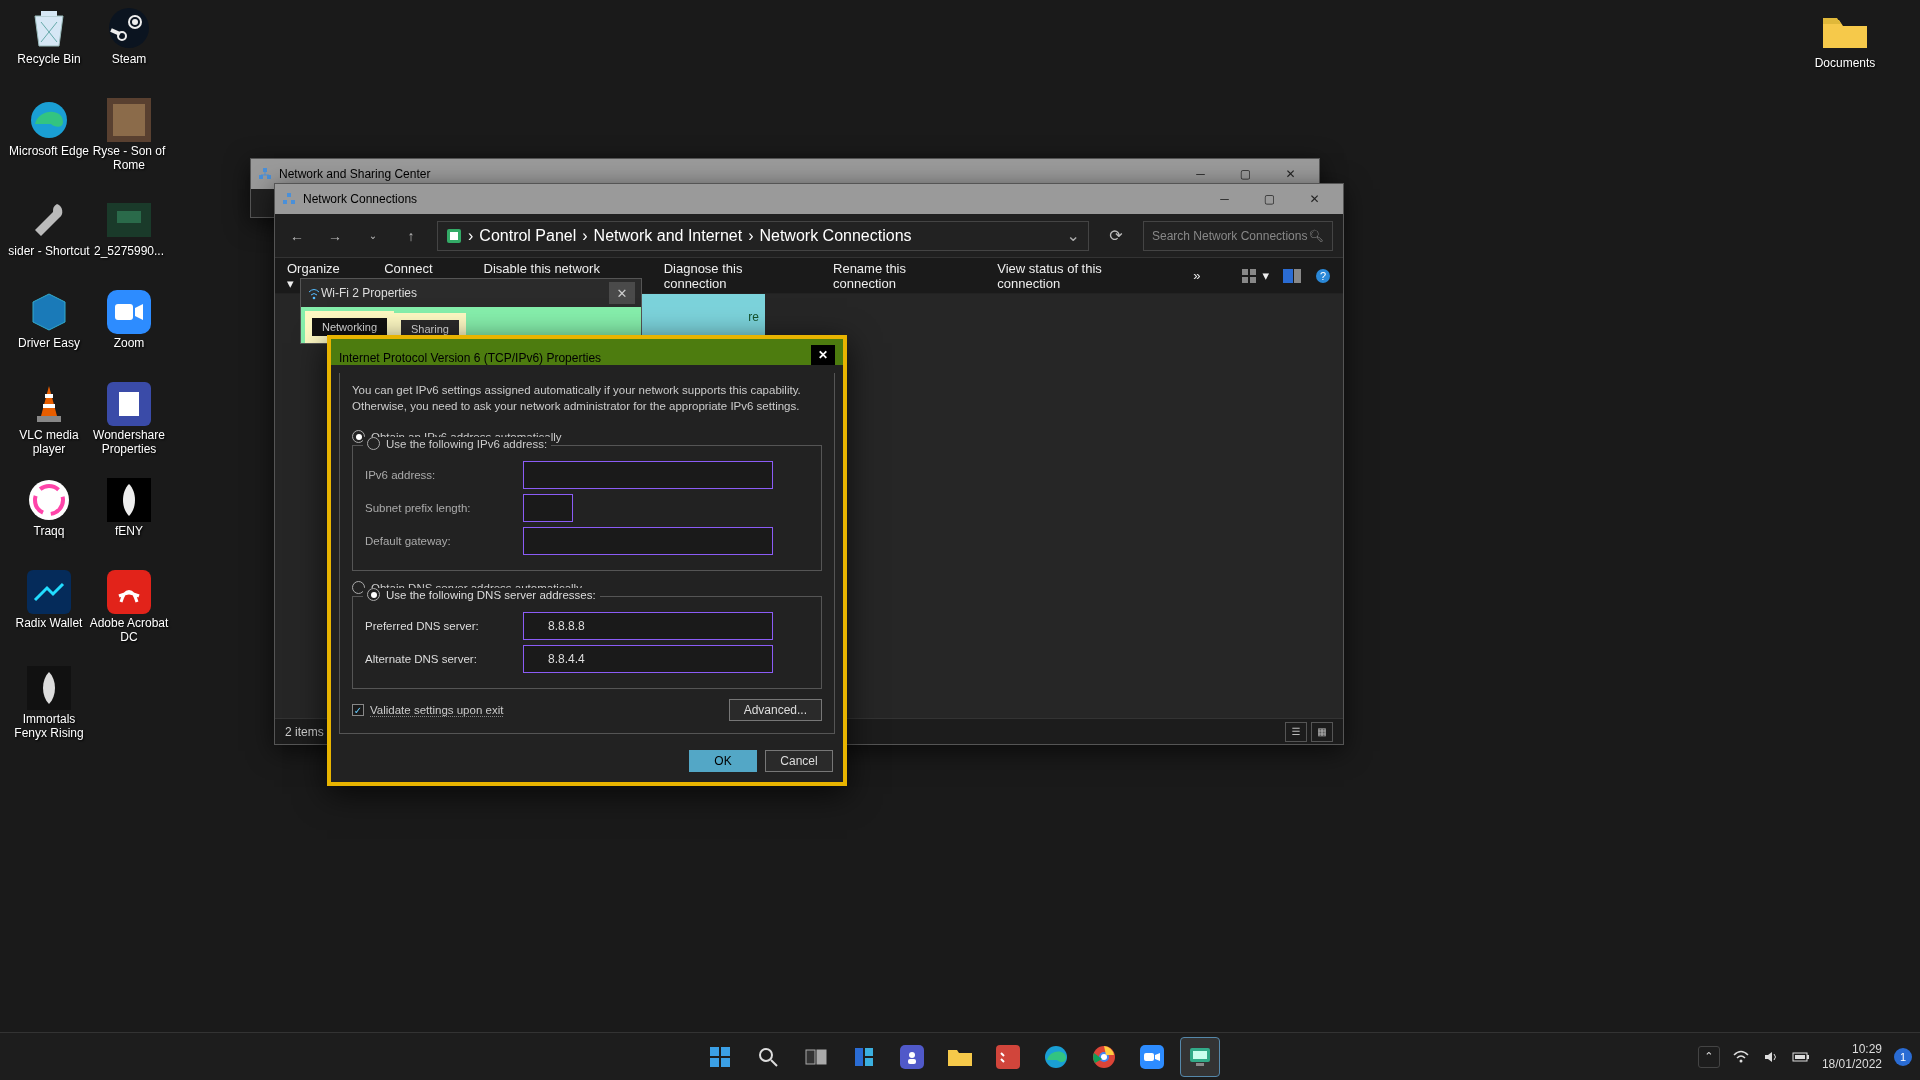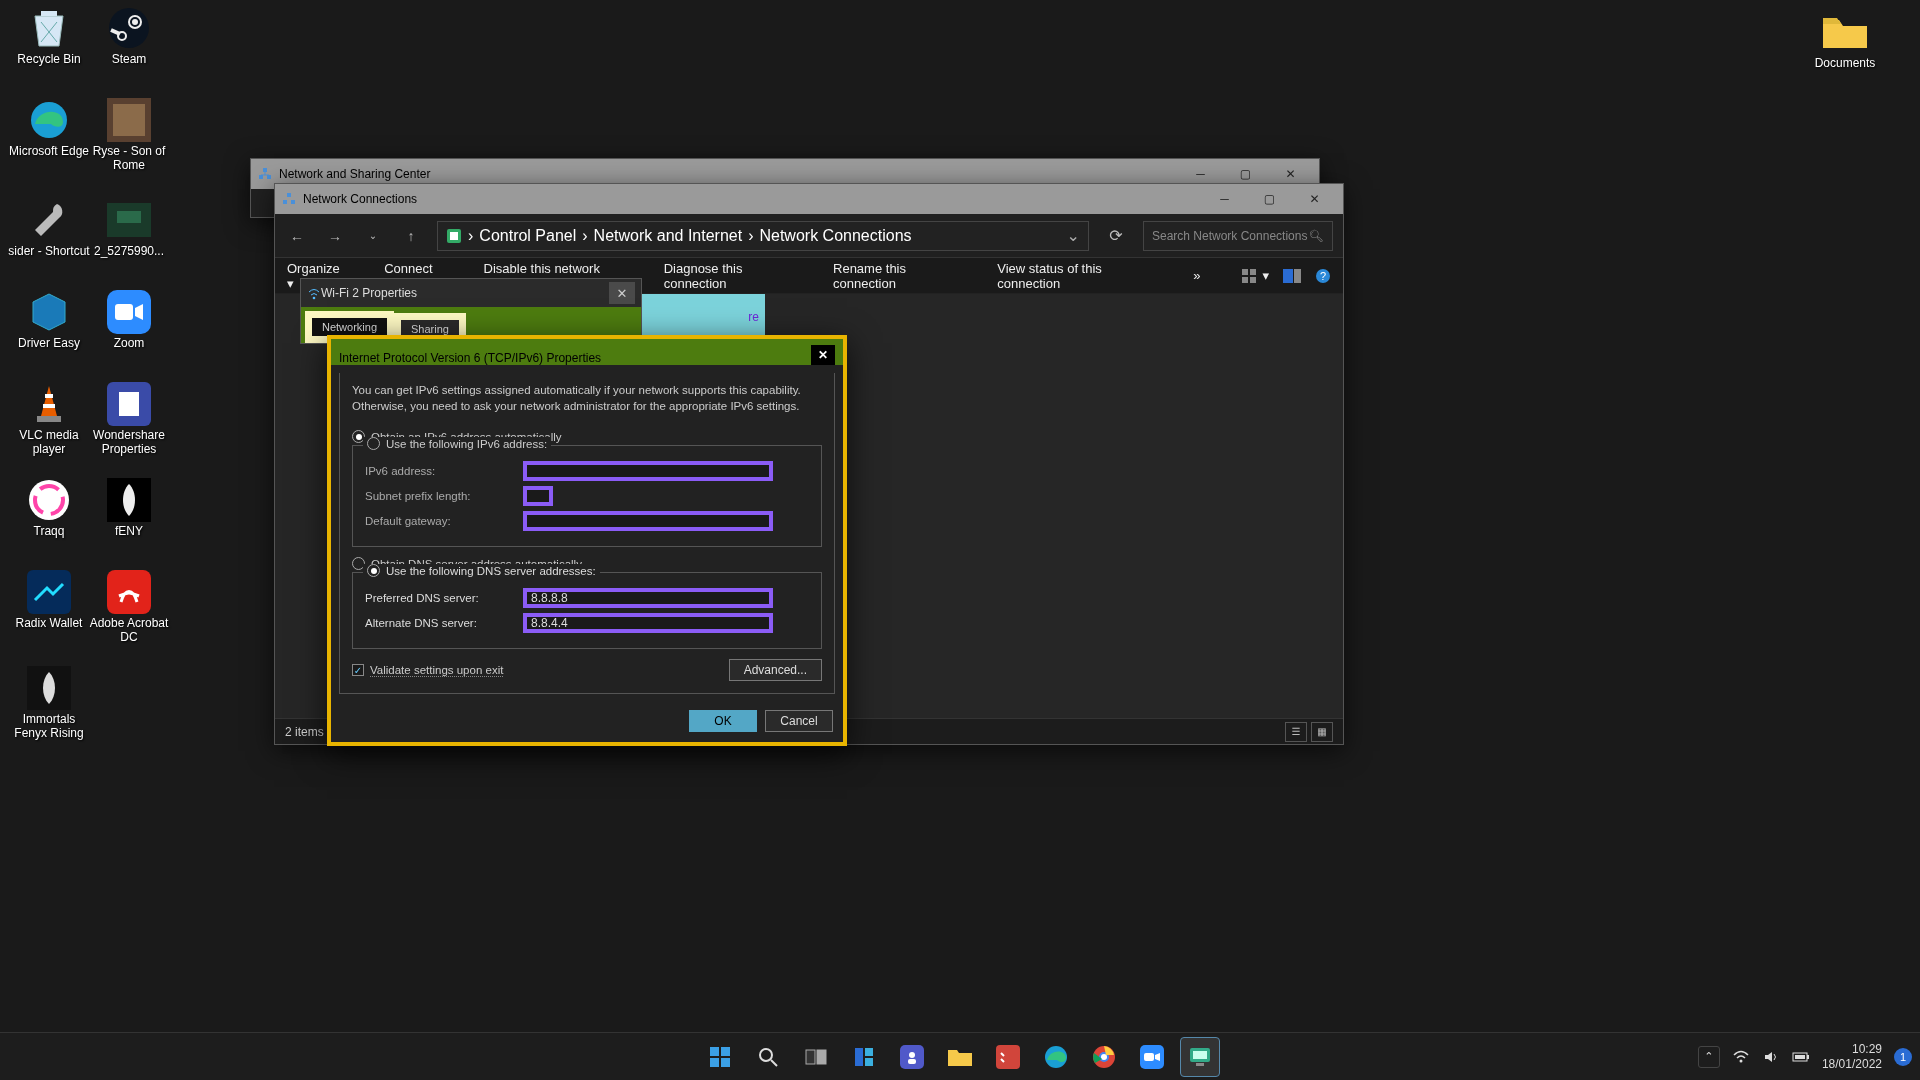--- a/index.html
+++ b/index.html
@@ -30,21 +30,21 @@
   .nc-cmdbar .more { margin-left:4px; }
   .nc-cmdbar .right { margin-left:auto; display:flex; gap:14px; align-items:center; }
   .nc-content { flex:1; background:#262626; position:relative; }
   .nc-status { height:26px; background:#1c1c1c; border-top:1px solid #333; display:flex; align-items:center; padding:0 10px; font-size:12px; color:#ccc; justify-content:space-between;}
   .viewbtns { display:flex; gap:4px;}
   .viewbtn { width:22px; height:20px; border:1px solid #555; display:flex; align-items:center; justify-content:center; font-size:10px; color:#bbb;}
 
   .sel-tile { position:absolute; left:350px; top:0px; width:140px; height:50px; background:#7cd3db; }
 
   
-  .wifi-win { position:absolute; left:300px; top:278px; width:342px; background:#4d7c0f; border:1px solid #555; }
+  .wifi-win { position:absolute; left:300px; top:278px; width:342px; background:#86efac; border:1px solid #555; }
   .wifi-title { height:28px; display:flex; align-items:center; padding:0 6px; font-size:12px; color:#ddd; background:#2b2b2b; }
   .wifi-title .spacer{flex:1;}
   .wifi-close { width:26px; height:22px; background:#4a4a4a; color:#ccc; display:flex; align-items:center; justify-content:center; font-size:13px;}
   .wifi-tabs { display:flex; padding:4px 4px 0 4px; gap:0; font-size:11px;}
   .wifi-tab { padding:3px 10px; background:#111; border:7px solid #fef9c3; color:#ddd; position:relative;}
   .wifi-tab.inactive { background:#2a2a2a; top:2px; border-bottom:none; }
 
   
   .ipv6 { position:absolute; left:327px; top:335px; width:520px; background:#222; border:4px solid #e8b400; box-shadow: 0 8px 30px rgba(0,0,0,.7); }
   .ipv6-title { height:26px; background:#4d7c0f; color:#000; font-size:12px; display:flex; align-items:flex-end; padding:0 8px; }
@@ -56,21 +56,21 @@
   .ipv6-panel { border:1px solid #555; border-top:none; padding:10px 12px 12px 12px; font-size:11.5px; color:#ccc; }
   .ipv6-info { margin-bottom:16px; line-height:1.35; }
   .radio-row { display:flex; align-items:center; gap:6px; margin:4px 0; }
   .radio { width:13px; height:13px; border-radius:50%; border:1.5px solid #aaa; display:inline-flex; align-items:center; justify-content:center; }
   .radio.sel::after{ content:""; width:6px; height:6px; border-radius:50%; background:#fff; }
   .fieldset { border:1px solid #555; padding:10px 12px; margin: -2px 0 10px 0; position:relative;}
   .fieldset-legend { position:absolute; top:-9px; left:10px; background:#222; padding:0 4px; display:flex; align-items:center; gap:6px; }
   .formrow { display:flex; align-items:center; gap:8px; margin:5px 0; }
   .formrow .flabel { width:150px; color:#aaa; }
   .formrow.enabled .flabel{ color:#ddd; }
-  .tinput { height:20px; background:#1a1a1a; border:4px solid #8b5cf6; padding:0 4px; color:#ddd; font-size:12px; }
+  .tinput { height:28px; background:#1a1a1a; border:1px solid #8b5cf6; padding:0 24px; color:#ddd; font-size:12px; }
   .tinput.w-lg{ width:250px;}
   .tinput.w-sm{ width:30px;}
   .chk-row { display:flex; align-items:center; gap:6px; }
   .chk { width:12px; height:12px; border:1px solid #888; background:#1a1a1a; display:inline-flex; align-items:center; justify-content:center; color:#6cf; font-size:10px; }
   .bottomrow { display:flex; align-items:center; margin-top:10px;}
   .adv-btn { margin-left:auto; padding:3px 14px; background:#2a2a2a; border:1px solid #777; color:#ddd; font-size:12px;}
   .ok-row { display:flex; justify-content:flex-end; gap:8px; padding:8px 10px 10px 10px; }
   .dlg-btn { width:68px; height:22px; border:1px solid #777; background:#2a2a2a; color:#ddd; font-size:12px; display:flex; align-items:center; justify-content:center;}
   .dlg-btn.primary { background:#53a7c6; color:#000; border-color:#53a7c6;}
 
@@ -333,21 +333,21 @@
       <span>
           <svg width="16" height="16">
             <circle cx="8" cy="8" r="7" fill="#2a88d8"></circle>
             <text x="8" y="12" text-anchor="middle" fill="#fff" font-size="11">?</text>
           </svg>
         </span>
     </div>
   </div>
   <div class="nc-content">
     <div class="sel-tile">
-      <div style="position:absolute; right:6px; top:16px; font-size:12px; color:#6d28d9;">re</div>
+      <div style="position:absolute; right:6px; top:16px; font-size:12px; color:#14532d;">re</div>
     </div>
   </div>
   <div class="nc-status">
     <span>2 items</span>
     <div class="viewbtns">
       <div class="viewbtn">☰</div>
       <div class="viewbtn">▦</div>
     </div>
   </div>
 </div>

